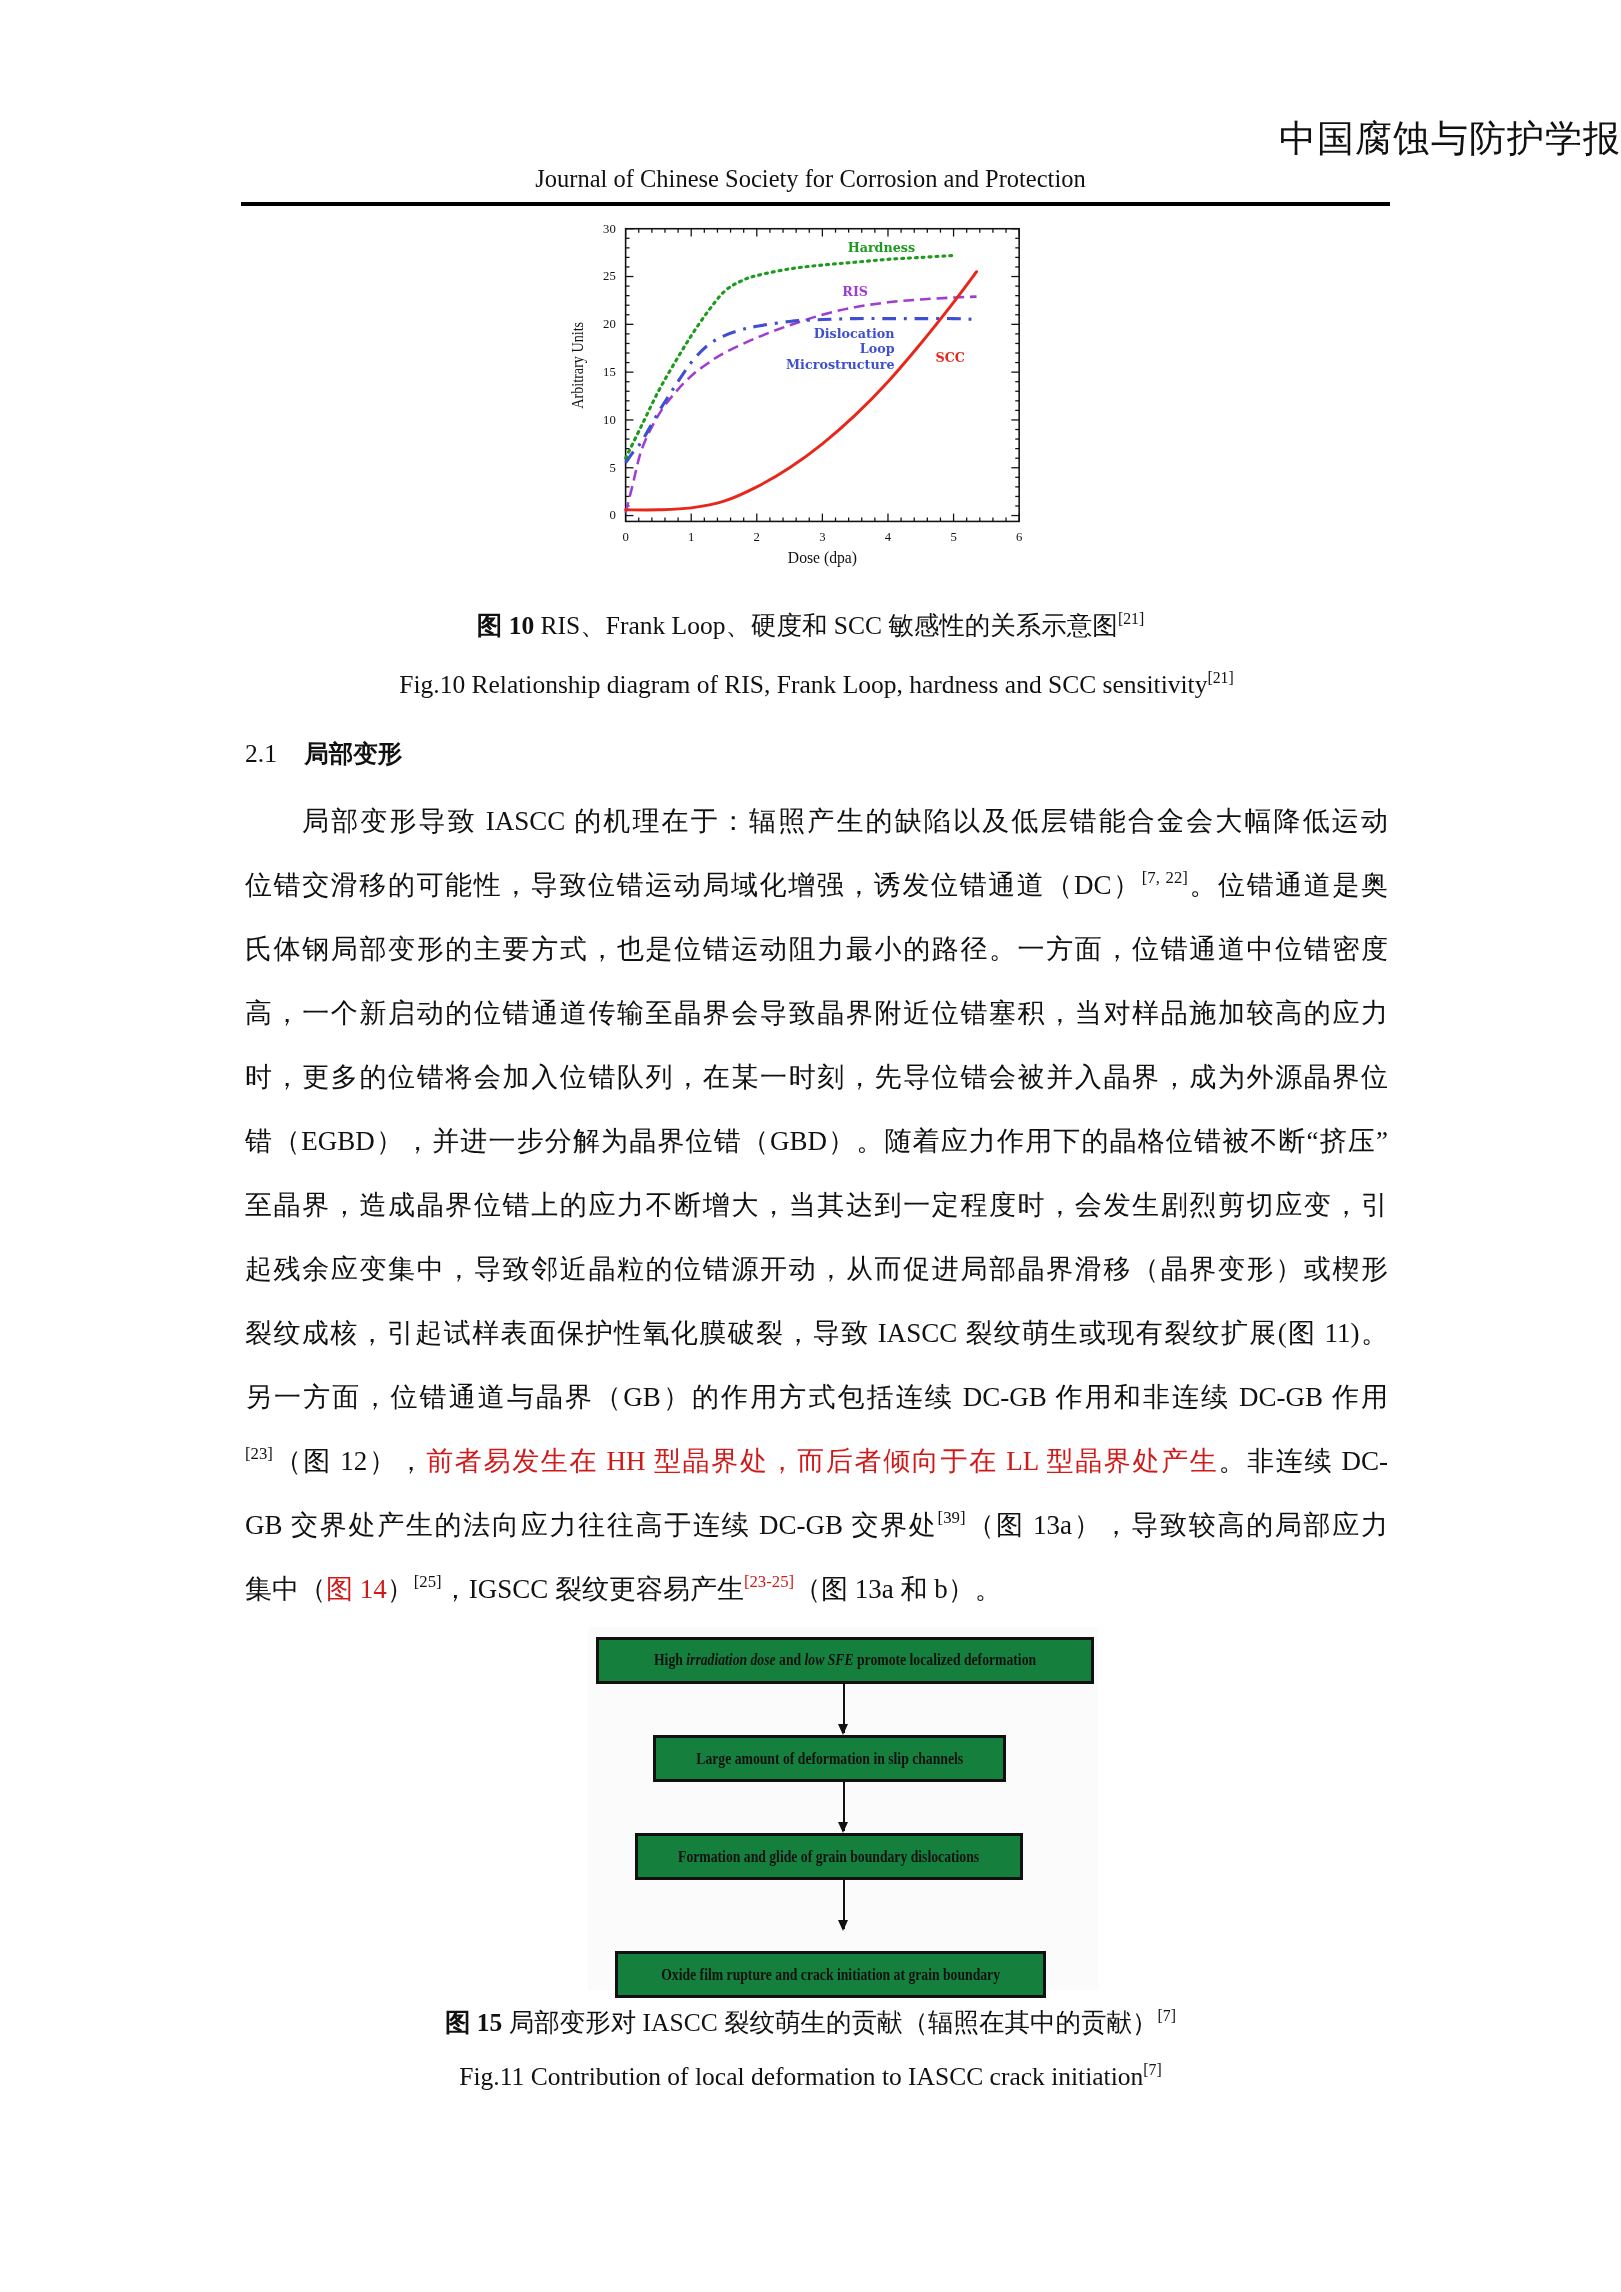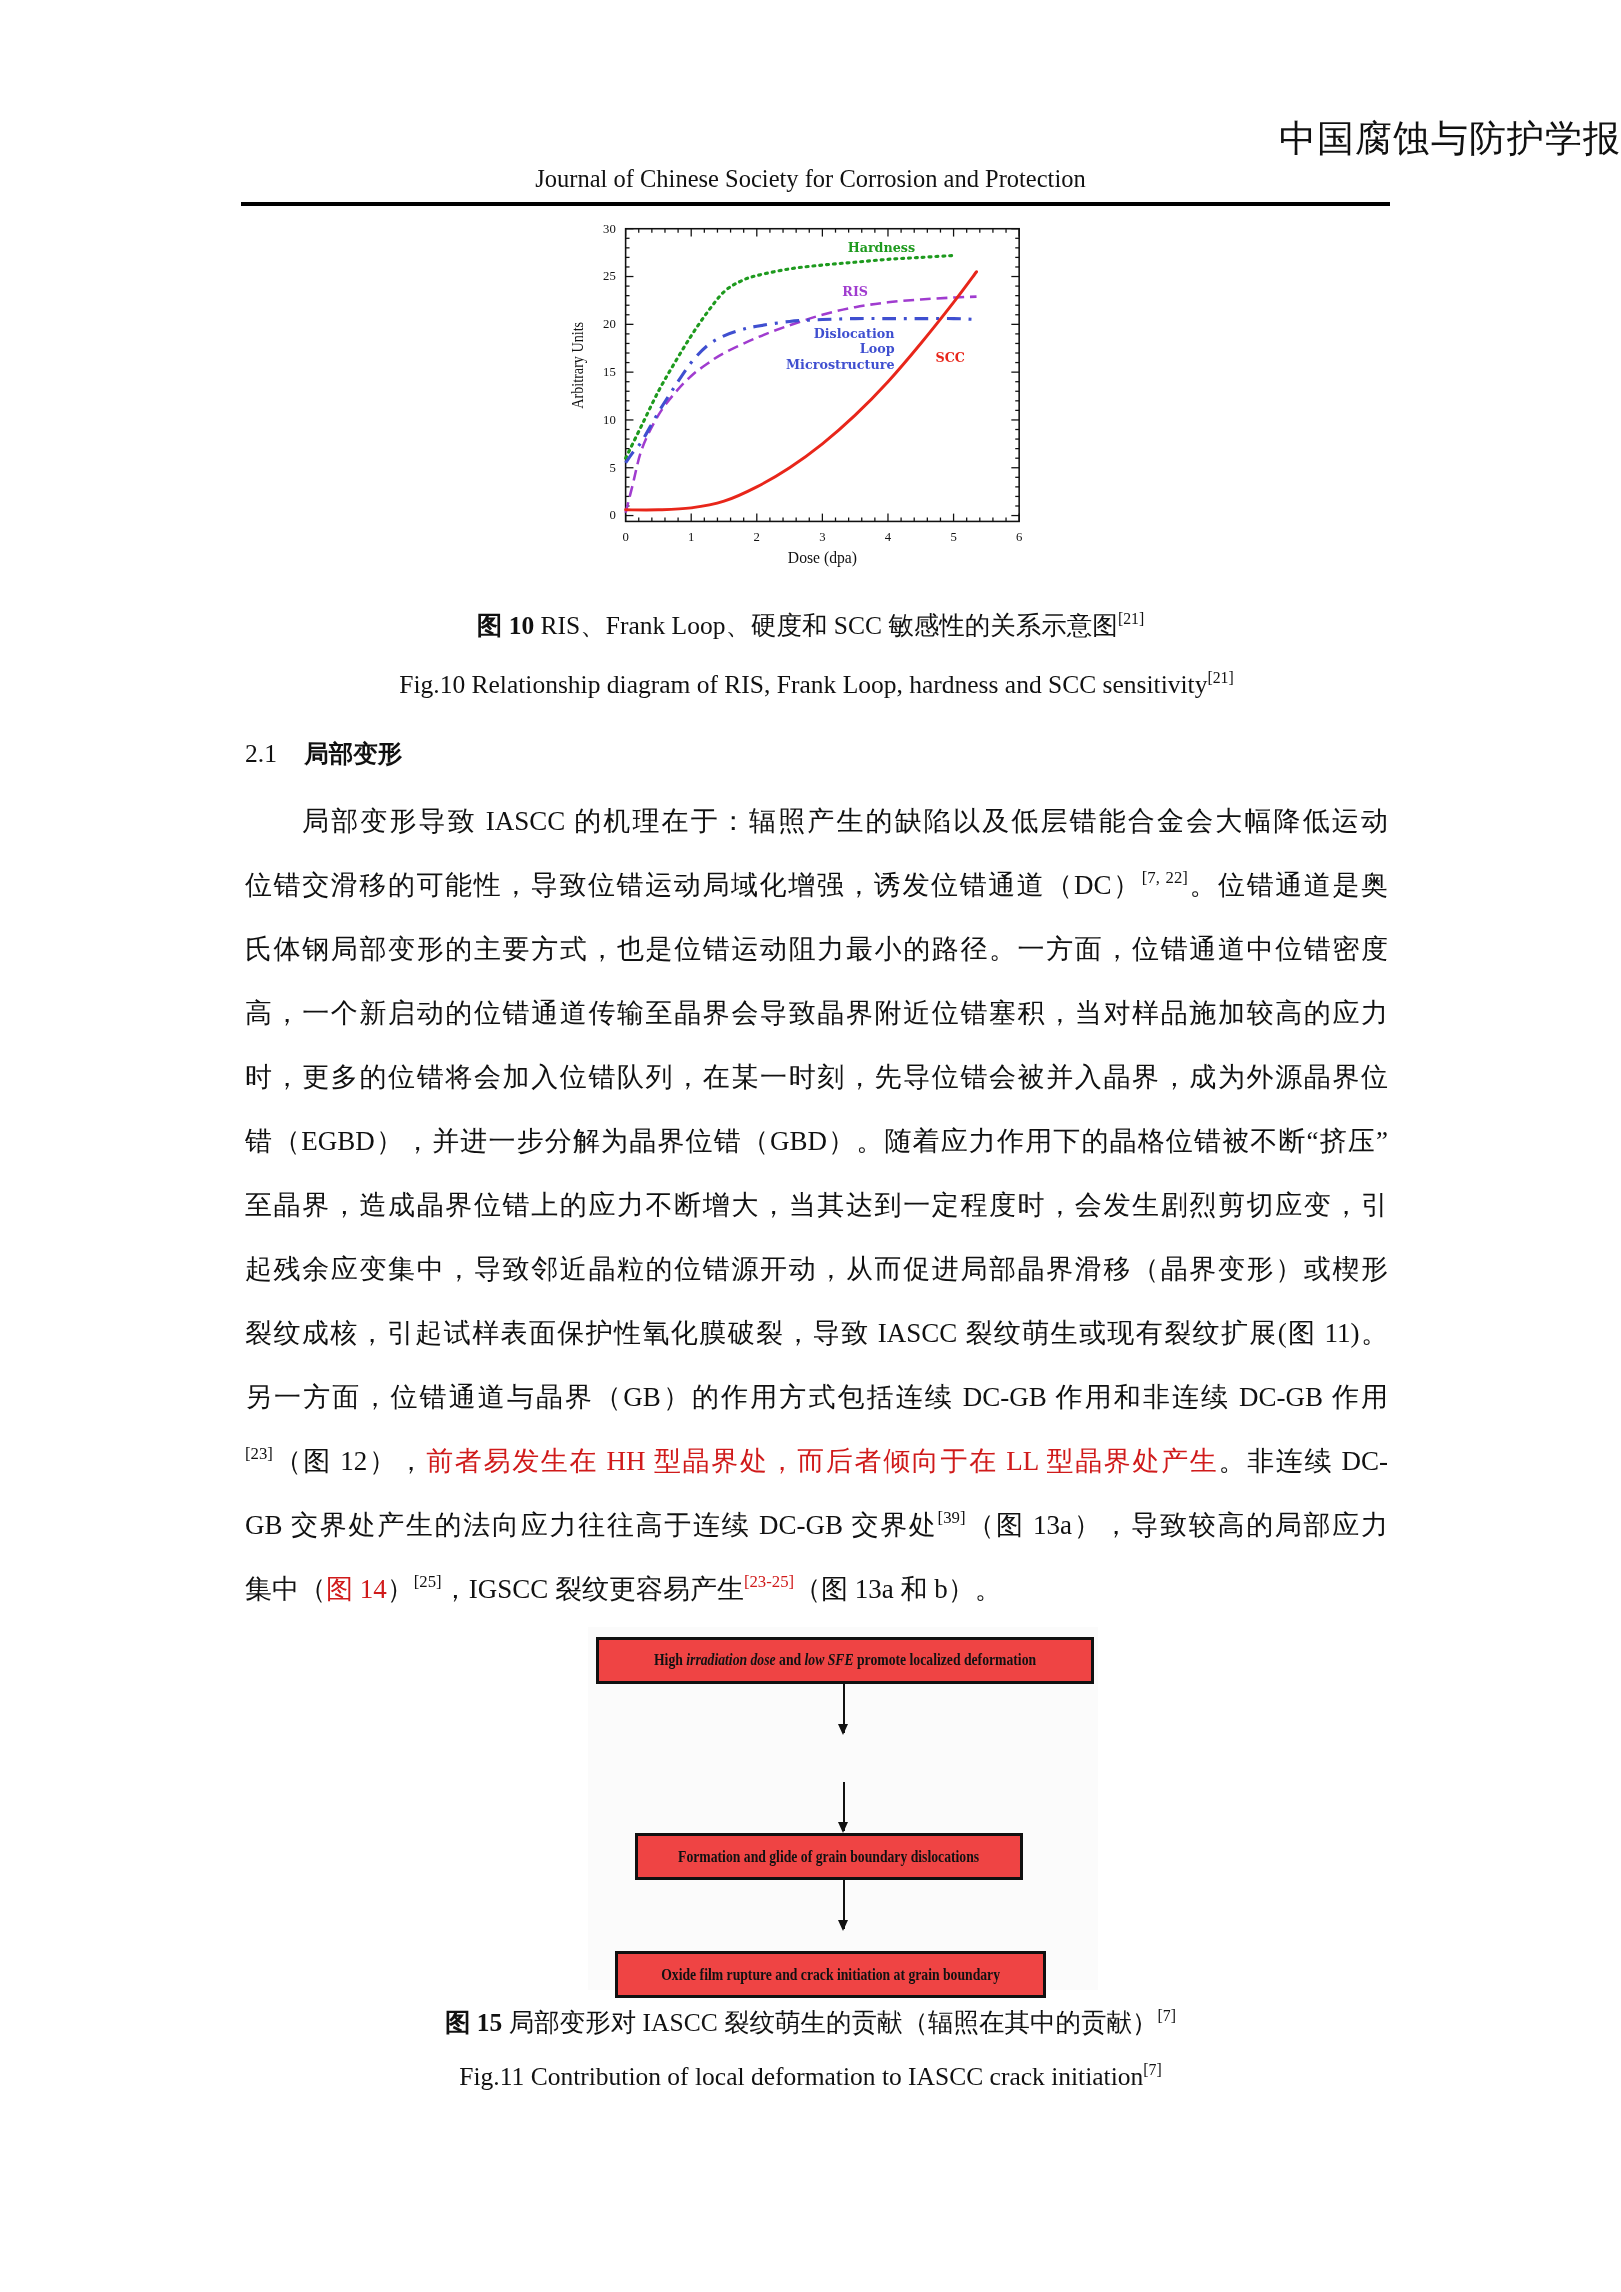--- a/index.html
+++ b/index.html
@@ -15,21 +15,21 @@
   sup { font-size: 0.62em; vertical-align: 0.65em; line-height: 0; }
   .section { left: 245px; top: 737px; font-size: 25.5px; }
   .section .num { margin-right: 27.4px; }
   .section .title { font-family: "DejaVu Sans", sans-serif; font-weight: bold; font-size: 24.5px; }
   .para { left: 245px; width: 1143px; top: 789px; font-size: 27px; line-height: 64px; text-align: justify; }
   .para .line { display: block; white-space: nowrap; height: 64px; text-align-last: justify; }
   .para .line.last { text-align-last: left; }
   .para .line.first { text-indent: 57px; }
   .red { color: #d01a1a; }
   .flow { left: 588px; top: 1627px; width: 510px; height: 363px; background: #fbfbfb; }
-  .box { position: absolute; border: 3.9px solid #111; background: #ef4444; box-sizing: border-box;
+  .box { position: absolute; border: 3.9px solid #111; background: #15803d; box-sizing: border-box;
          font-family: "Liberation Serif", serif; font-weight: bold; font-size: 16.7px; display: flex;
          align-items: center; justify-content: center; white-space: nowrap; transform-origin: center; }
   .box span.inner { display: inline-block; transform: scaleX(0.82); }
   .arrow { position: absolute; width: 2px; background: #111; }
   .arrow::after { content: ""; position: absolute; left: -4.9px; bottom: -2px; border-left: 5.9px solid transparent;
                   border-right: 5.9px solid transparent; border-top: 11.8px solid #111; }
 </style>
 </head>
 <body>
 
@@ -220,20 +220,23 @@
     <span class="line"><sup>[23]</sup><span>（图 12），</span><span class="red">前者易发生在 HH 型晶界处，而后者倾向于在 LL 型晶界处产生</span><span>。非连续 DC-</span></span>
     <span class="line"><span>GB 交界处产生的法向应力往往高于连续 DC-GB 交界处</span><sup>[39]</sup><span>（图 13a），导致较高的局部应力</span></span>
     <span class="line last"><span>集中（</span><span class="red">图 14</span><span>）</span><sup>[25]</sup><span>，IGSCC 裂纹更容易产生</span><sup class="red">[23-25]</sup><span>（图 13a 和 b）。</span></span>
   </div>
 
 <div class="abs flow" id="flow">
     <div class="box" style="left: 7.8px; top: 9.8px; width: 498px; height: 47px;">
       <span class="inner"><span>High </span><i>irradiation dose</i><span> and </span><i>low SFE</i><span> promote localized deformation</span></span>
     </div>
     <div class="arrow" style="left: 255px; top: 57px; height: 49px;"></div>
+    <div class="box" style="left: 65px; top: 108px; width: 353px; height: 47px;">
+      <span class="inner"><span>Large amount of deformation in slip channels</span></span>
+    </div>
     <div class="arrow" style="left: 255px; top: 155px; height: 49px;"></div>
     <div class="box" style="left: 47px; top: 206px; width: 388px; height: 47px;">
       <span class="inner"><span>Formation and glide of grain boundary dislocations</span></span>
     </div>
     <div class="arrow" style="left: 255px; top: 253px; height: 49px;"></div>
     <div class="box" style="left: 27.4px; top: 324px; width: 431px; height: 47px;">
       <span class="inner"><span>Oxide film rupture and crack initiation at grain boundary</span></span>
     </div>
   </div>
 

